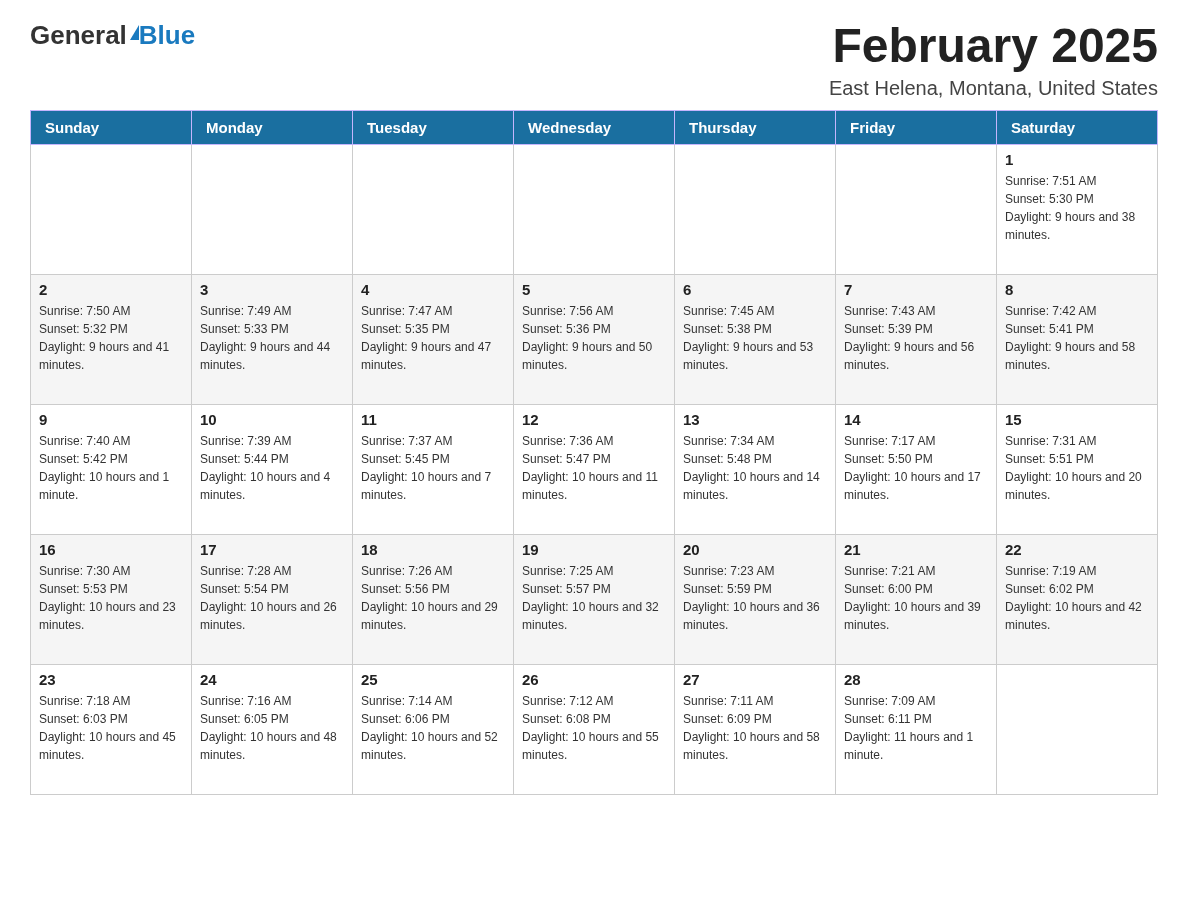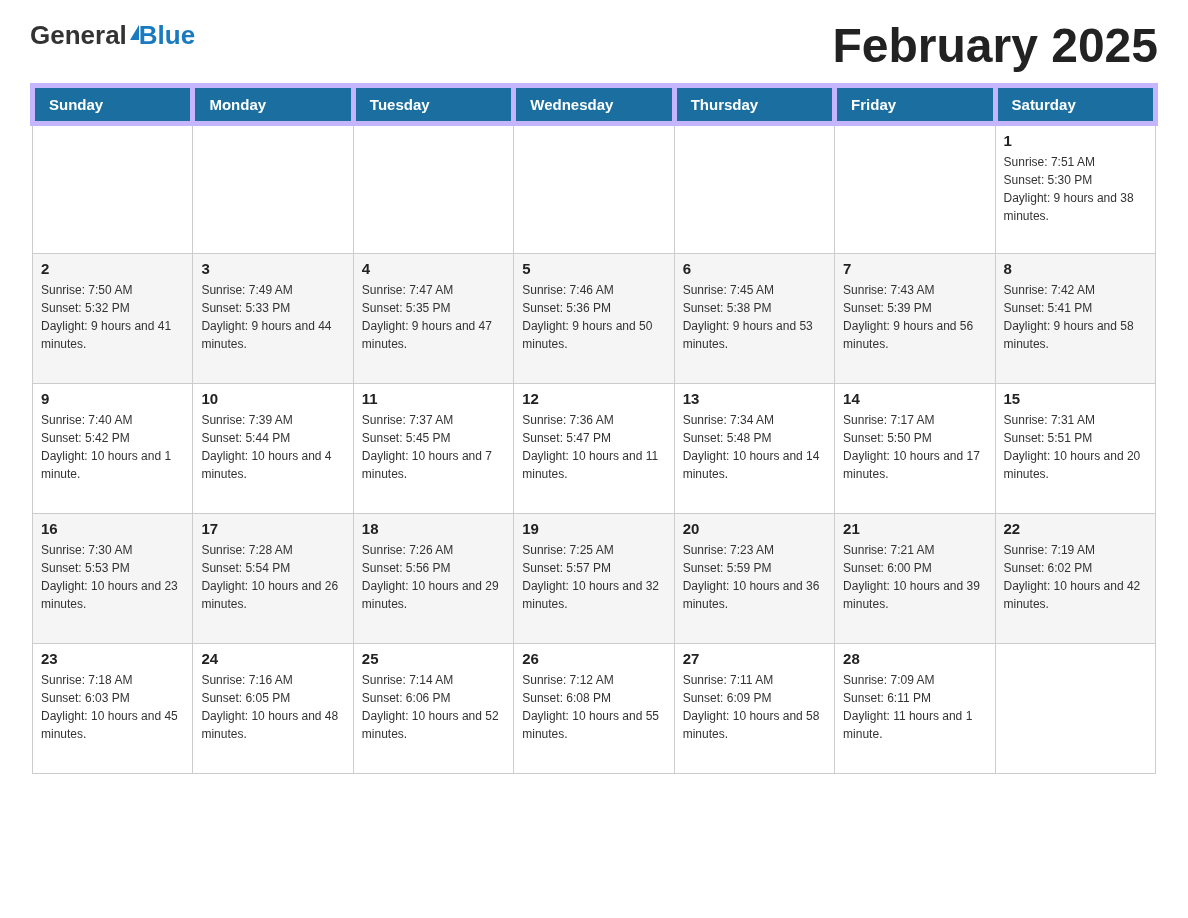--- a/index.html
+++ b/index.html
@@ -40,21 +40,21 @@
       border-collapse: collapse;
       margin-top: 10px;
     }
     thead tr th {
       background-color: #1a6fa0;
       color: #fff;
       font-size: 15px;
       font-weight: 600;
       padding: 8px 14px;
       text-align: left;
-      border: 5px solid #c4b5fd;
+      border: 1px solid #c4b5fd;
     }
     tbody tr td {
       border: 1px solid #ccc;
       vertical-align: top;
       padding: 6px 8px;
       width: 14.28%;
       min-height: 110px;
       height: 130px;
     }
     .day-number {
@@ -111,20 +111,21 @@
 <div class="header">
   <div class="logo">
     <div class="logo-row">
       <span class="logo-general">General</span>
       <span class="logo-triangle"></span>
     </div>
     <span class="logo-blue-line">Blue</span>
   </div>
   <div class="title-block">
     <div class="calendar-title">February 2025</div>
+    <div class="calendar-subtitle">East Helena, Montana, United States</div>
   </div>
 </div>
 
 <table>
   <thead>
     <tr>
     <th>Sunday</th>
         <th>Monday</th>
         <th>Tuesday</th>
         <th>Wednesday</th>
@@ -162,21 +163,21 @@
 Daylight: 9 hours and 44 minutes.</div>
         </td>
         <td>
           <span class="day-number">4</span>
           <div class="day-info" style="white-space: pre-line;">Sunrise: 7:47 AM
 Sunset: 5:35 PM
 Daylight: 9 hours and 47 minutes.</div>
         </td>
         <td>
           <span class="day-number">5</span>
-          <div class="day-info" style="white-space: pre-line;">Sunrise: 7:46 AM
+          <div class="day-info" style="white-space: pre-line;">Sunrise: 7:56 AM
 Sunset: 5:36 PM
 Daylight: 9 hours and 50 minutes.</div>
         </td>
         <td>
           <span class="day-number">6</span>
           <div class="day-info" style="white-space: pre-line;">Sunrise: 7:45 AM
 Sunset: 5:38 PM
 Daylight: 9 hours and 53 minutes.</div>
         </td>
         <td>

